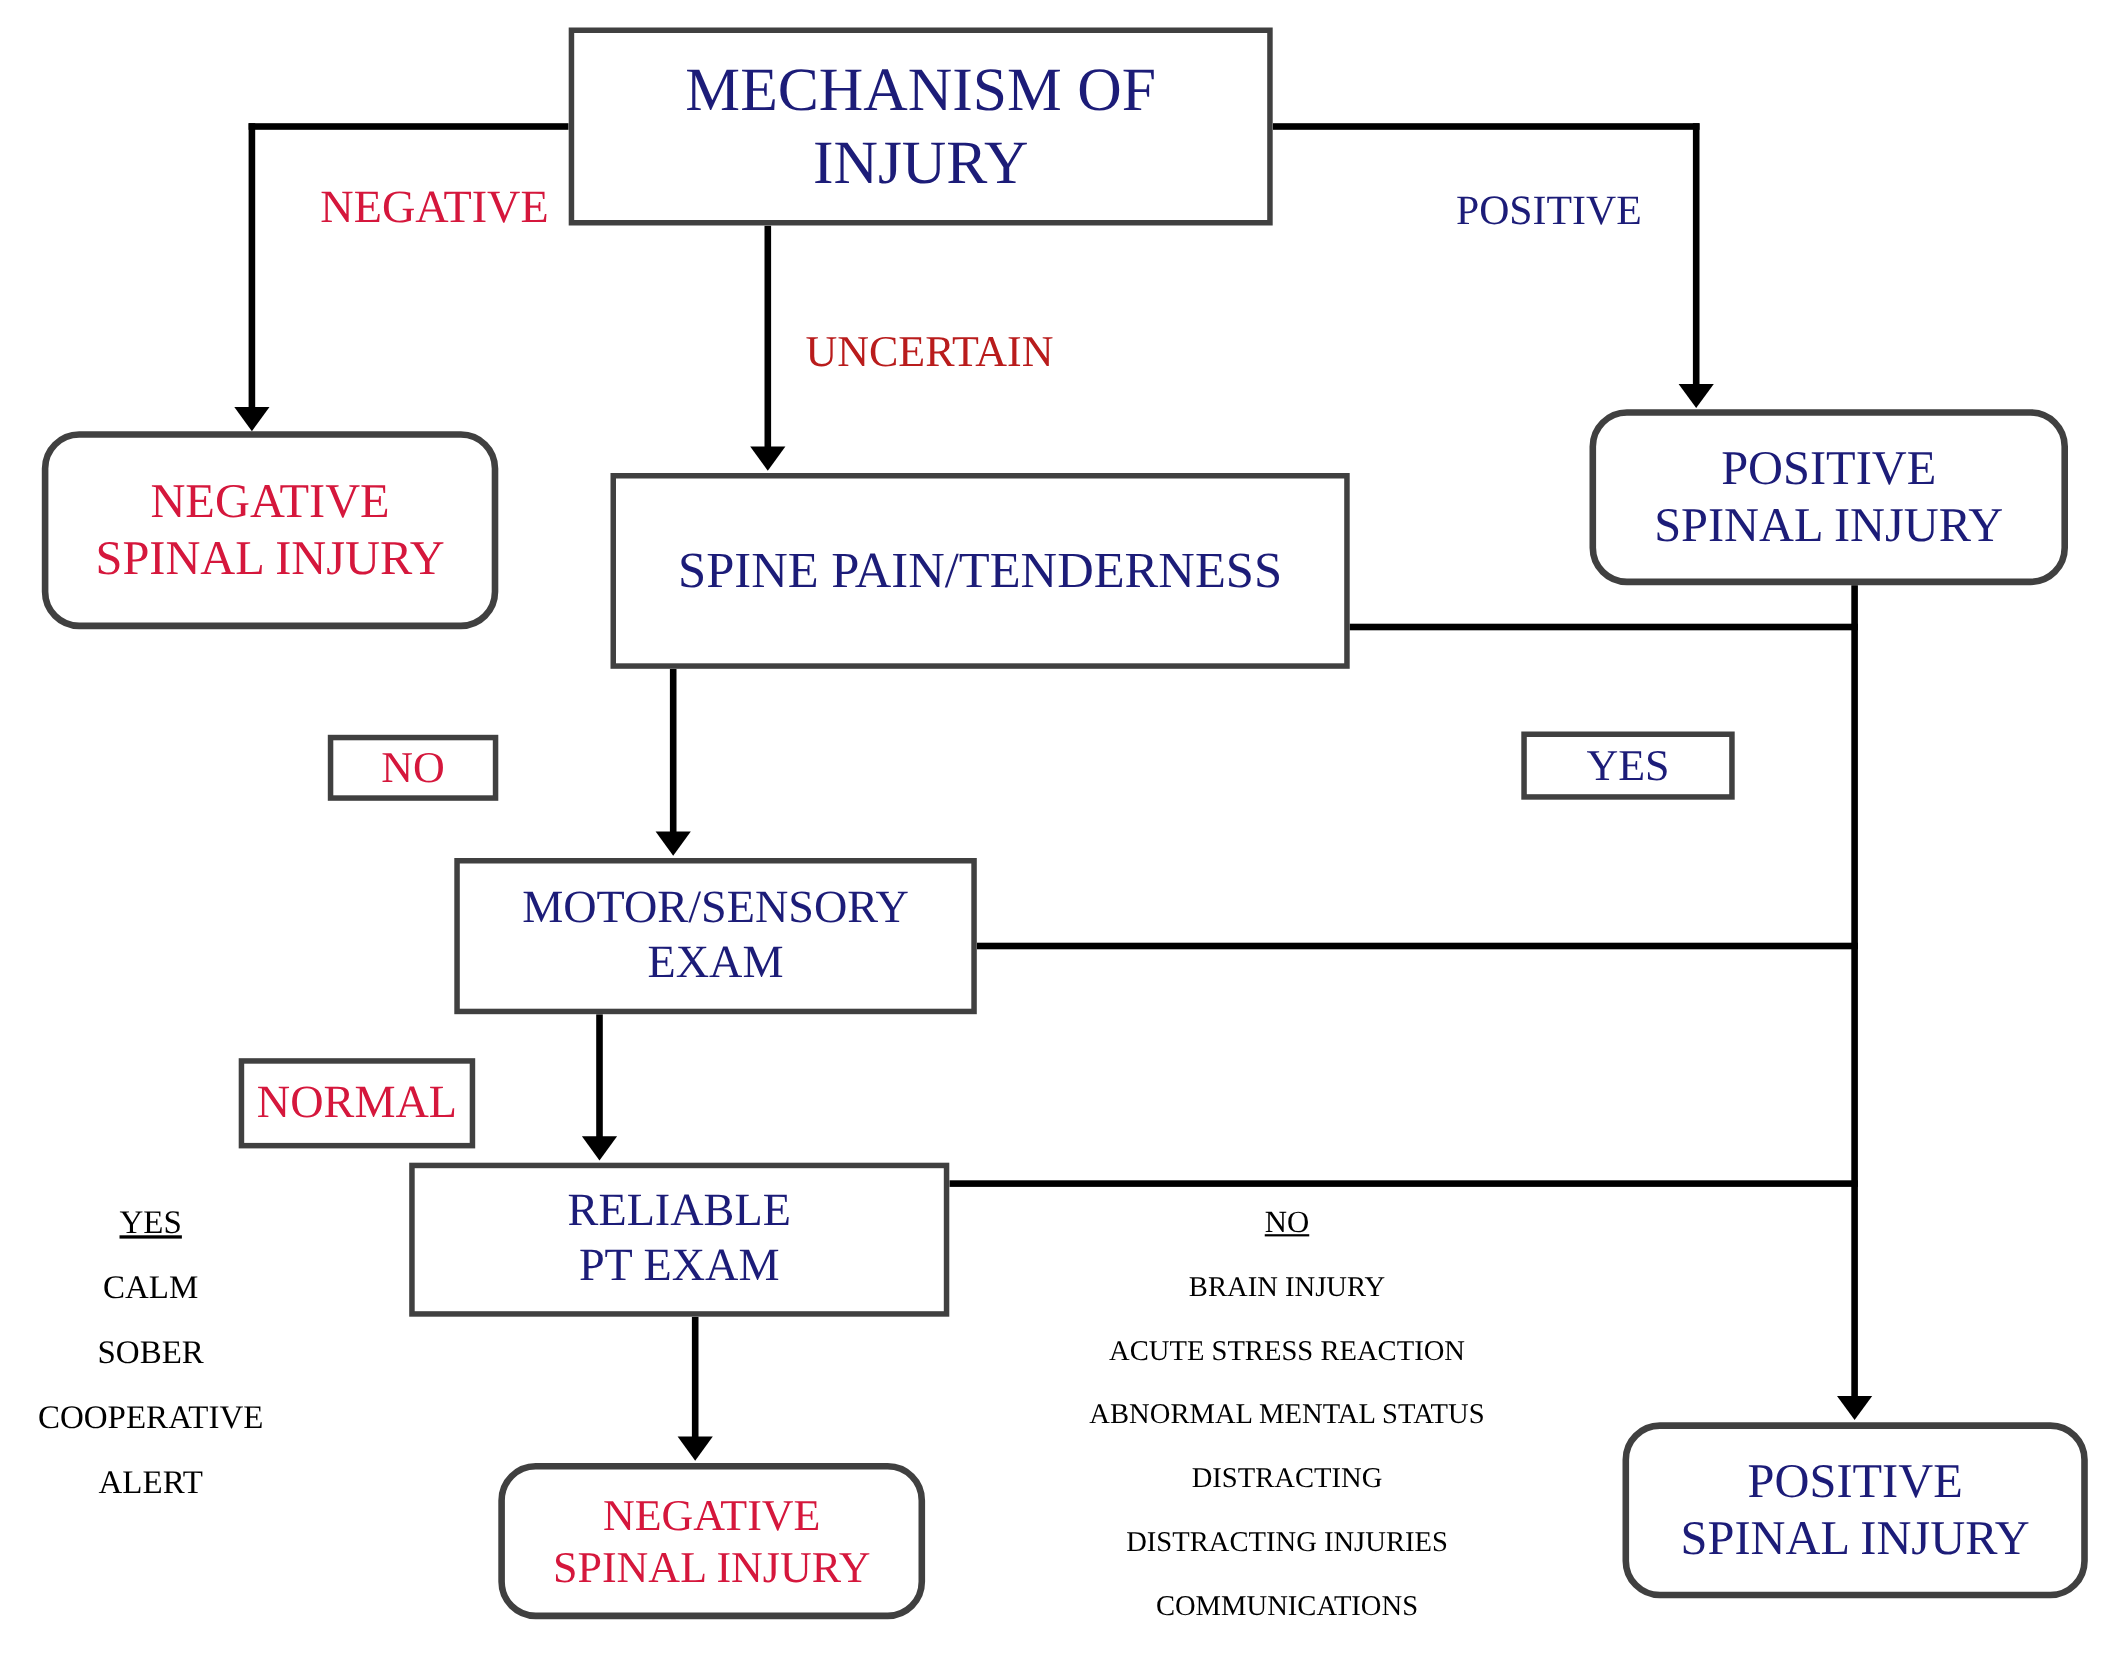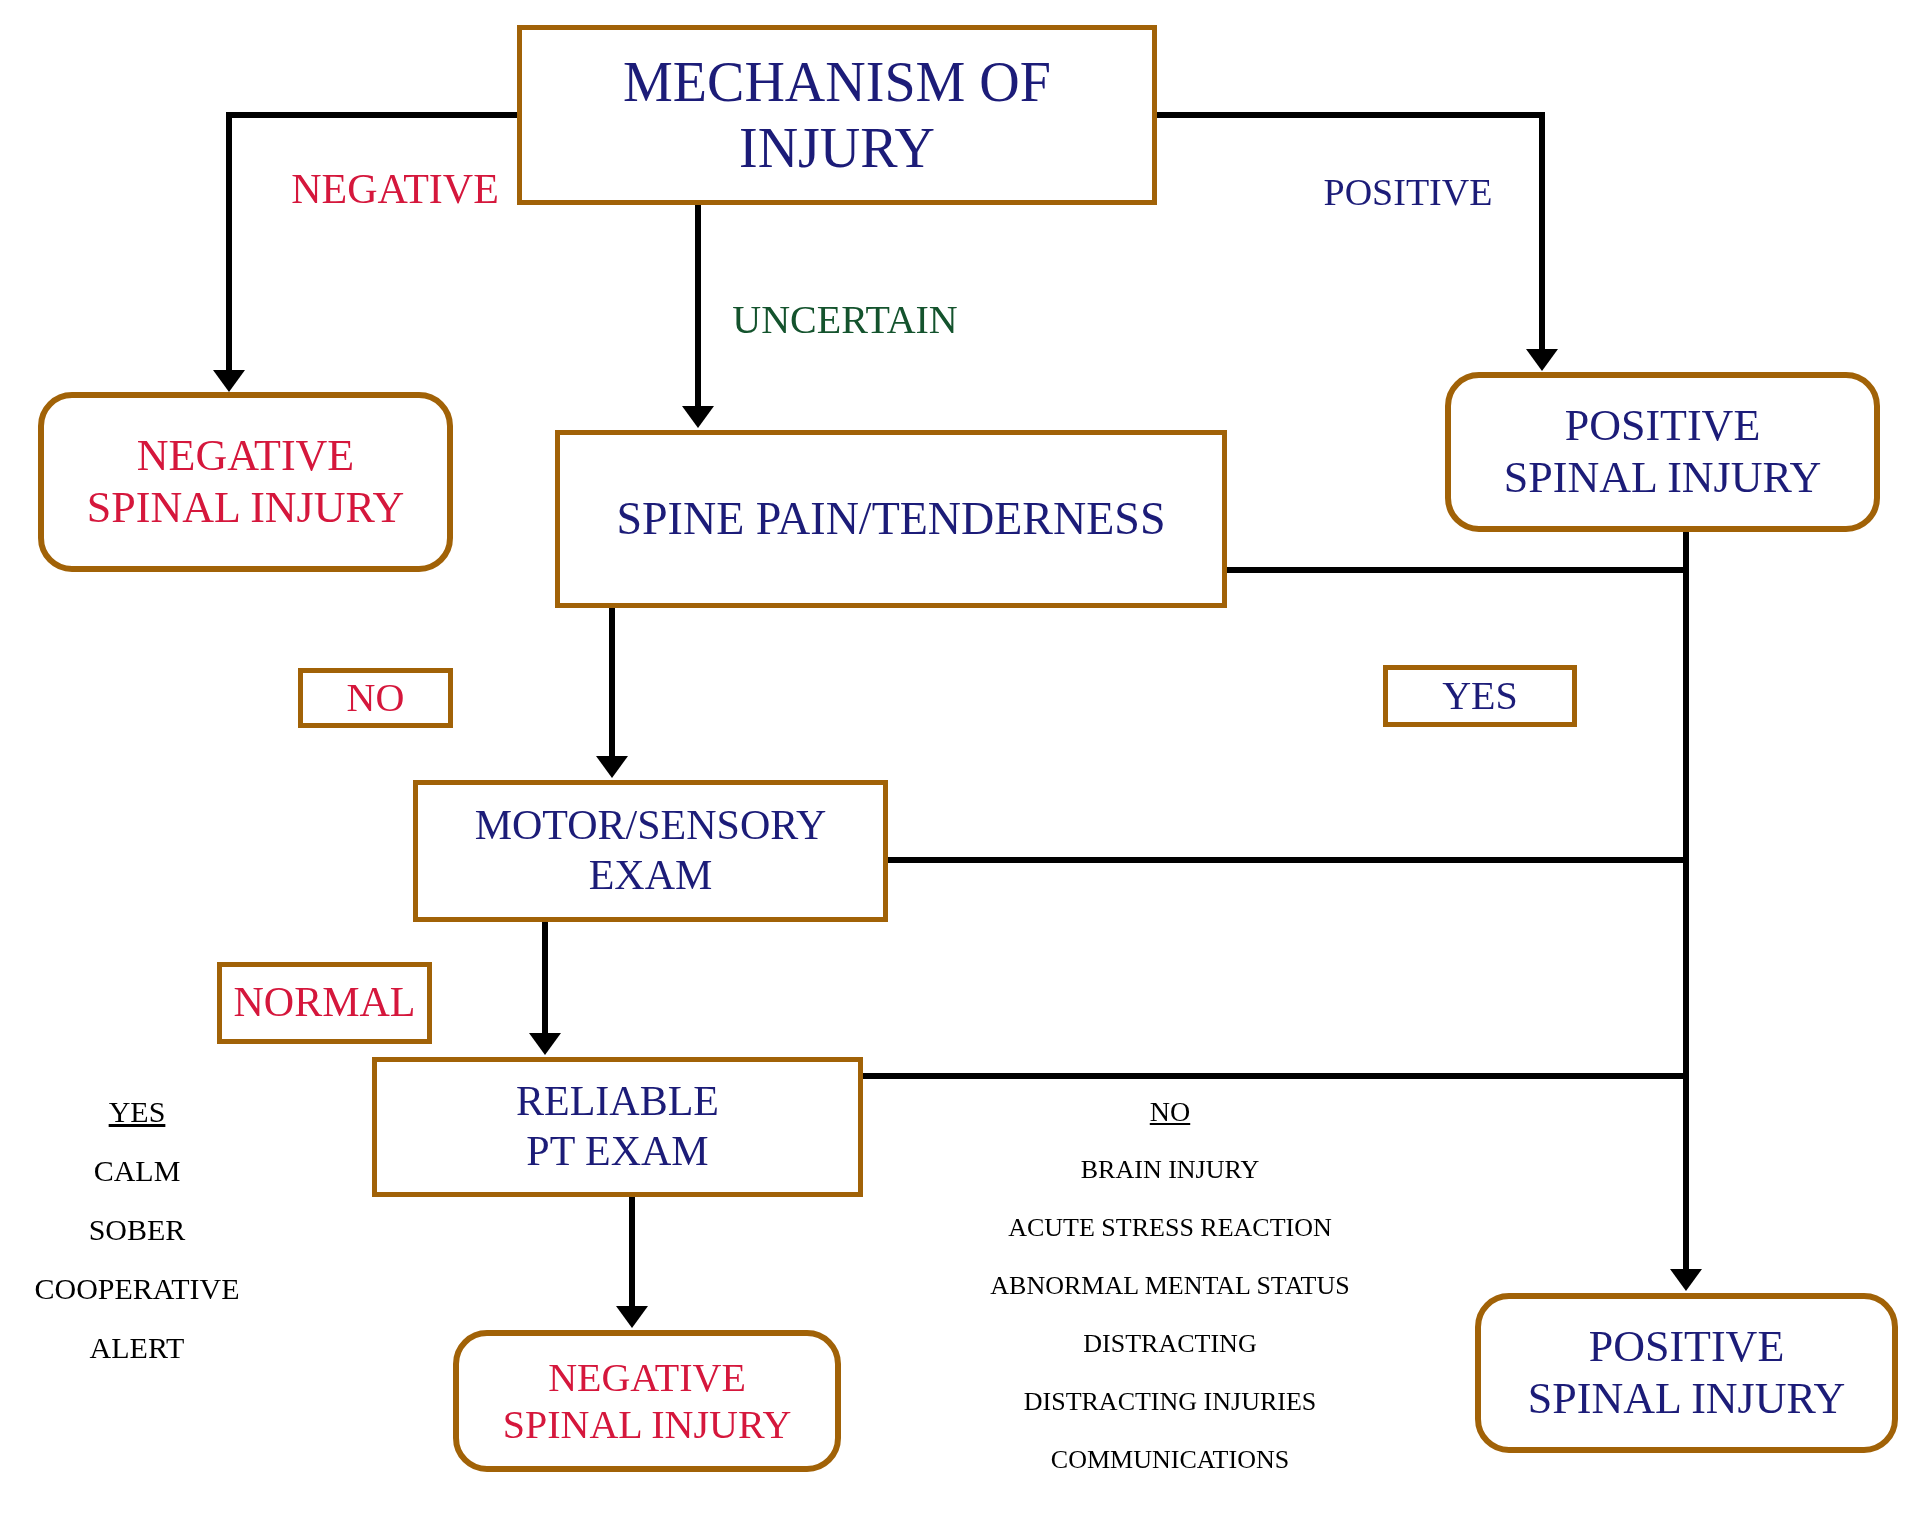--- a/index.html
+++ b/index.html
@@ -1,28 +1,28 @@
 <!DOCTYPE html>
 <html><head>
 <meta charset="utf-8">
 <style>
   html,body{margin:0;padding:0;background:#ffffff;}
   .canvas{
     position:relative;width:1920px;height:1521px;background:#ffffff;
     font-family:"Liberation Serif", serif;overflow:hidden;
   }
   .box{
-    position:absolute;background:#ffffff;border:5px solid #a16207;
+    position:absolute;background:#ffffff;border:5px solid #404040;
     display:flex;flex-direction:column;align-items:center;justify-content:center;
     text-align:center;box-sizing:border-box;line-height:1.18;
   }
   .rounded{border-radius:34px;border-width:6px;}
   .navy{color:#1c1c78;}
   .crimson{color:#d5173c;}
-  .red{color:#14532d;font-family:Liberation Serif, serif;}
+  .red{color:#b91c1c;font-family:Liberation Serif, serif;}
   .hline,.vline{position:absolute;background:#000;}
   .hline{height:6px;}
   .vline{width:6px;}
   .arrow-down{
     position:absolute;width:0;height:0;
     border-left:16px solid transparent;border-right:16px solid transparent;
     border-top:22px solid #000;
   }
   .edge-label{position:absolute;text-align:center;line-height:1.1;}
   .list{position:absolute;text-align:center;color:#000;}

